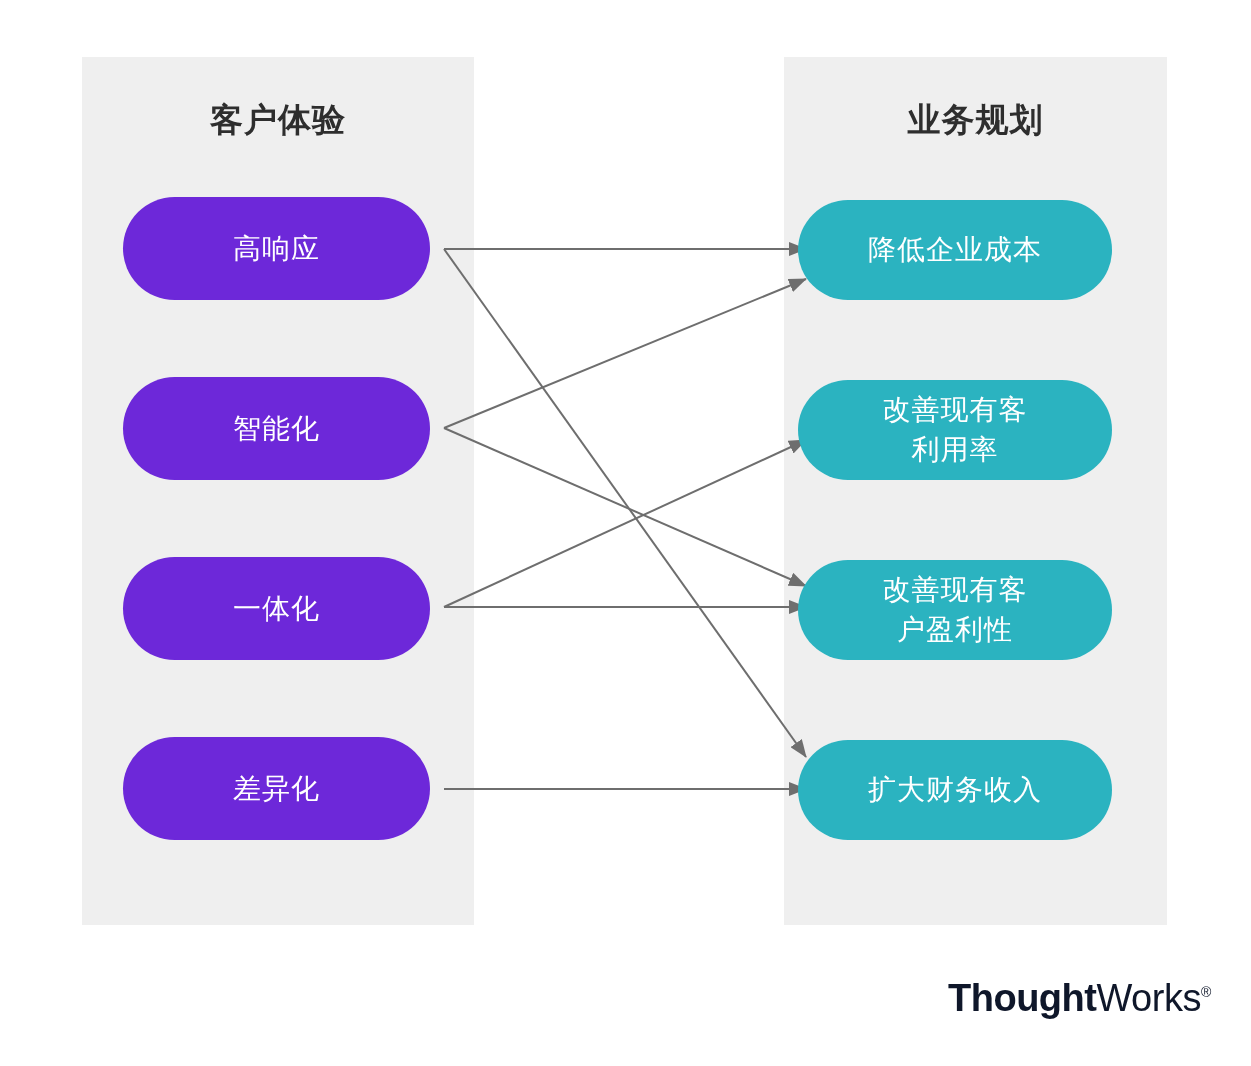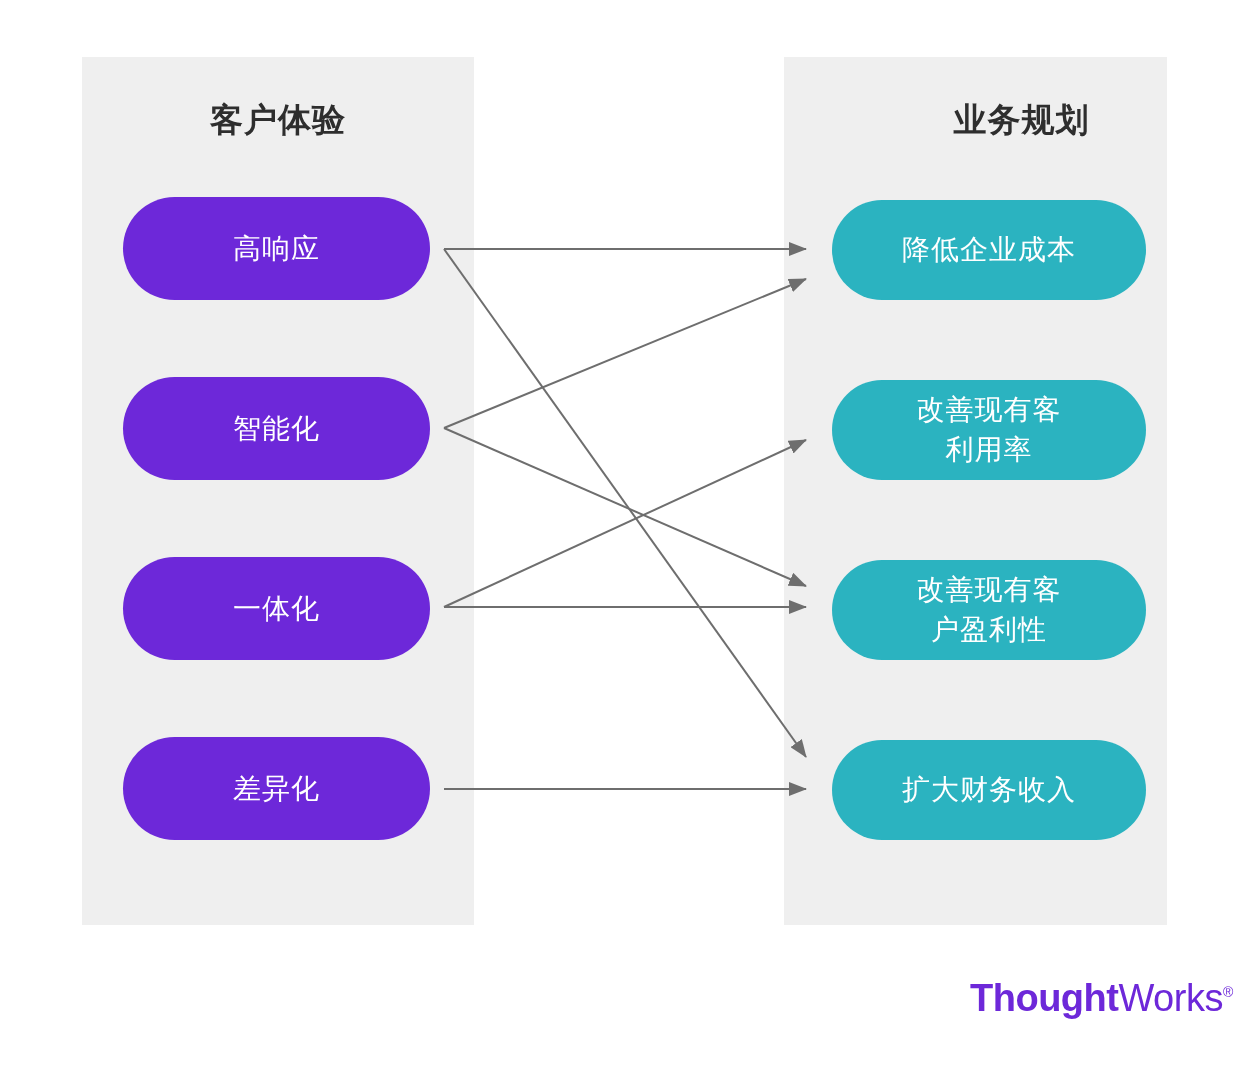--- a/index.html
+++ b/index.html
@@ -35,21 +35,21 @@
     top: 98px;
     text-align: center;
     font-size: 33px;
     font-weight: bold;
     color: #2e2e2e;
     letter-spacing: 1px;
     line-height: 44px;
     white-space: nowrap;
   }
   #title-left  { left: 82px;  width: 392px; }
-  #title-right { left: 784px; width: 383px; padding-left: 46px; }
+  #title-right { left: 784px; width: 383px; }
 
   
   #arrow-layer {
     position: absolute;
     left: 0; top: 0;
     width: 1251px;
     height: 1066px;
     pointer-events: none;
   }
 
@@ -70,45 +70,44 @@
     padding: 0 14px;
     white-space: pre-line;
   }
   .node.left {
     left: 123px;
     width: 307px;
     height: 103px;
     background: #6d28d9;
   }
   .node.right {
-    left: 832px;
+    left: 798px;
     width: 314px;
     height: 100px;
     background: #2bb3c0;
   }
   .node.left.r1 { top: 197px; }
   .node.left.r2 { top: 377px; }
   .node.left.r3 { top: 557px; }
   .node.left.r4 { top: 737px; }
   .node.right.r1 { top: 200px; }
   .node.right.r2 { top: 380px; }
   .node.right.r3 { top: 560px; }
   .node.right.r4 { top: 740px; }
 
   
   #logo {
     position: absolute;
     left: 948px;
     top: 968px;
     font-size: 38px;
     line-height: 48px;
-    color: #6d28d9;
+    color: #0f172a;
     white-space: nowrap;
     letter-spacing: -0.5px;
-    margin-left: 22px;
   }
   #logo .bold   { font-weight: bold; }
   #logo .light  { font-weight: normal; }
   #logo .reg    { font-size: 14px; vertical-align: super; }
 </style>
 </head>
 <body>
 
 <div id="canvas">
 

